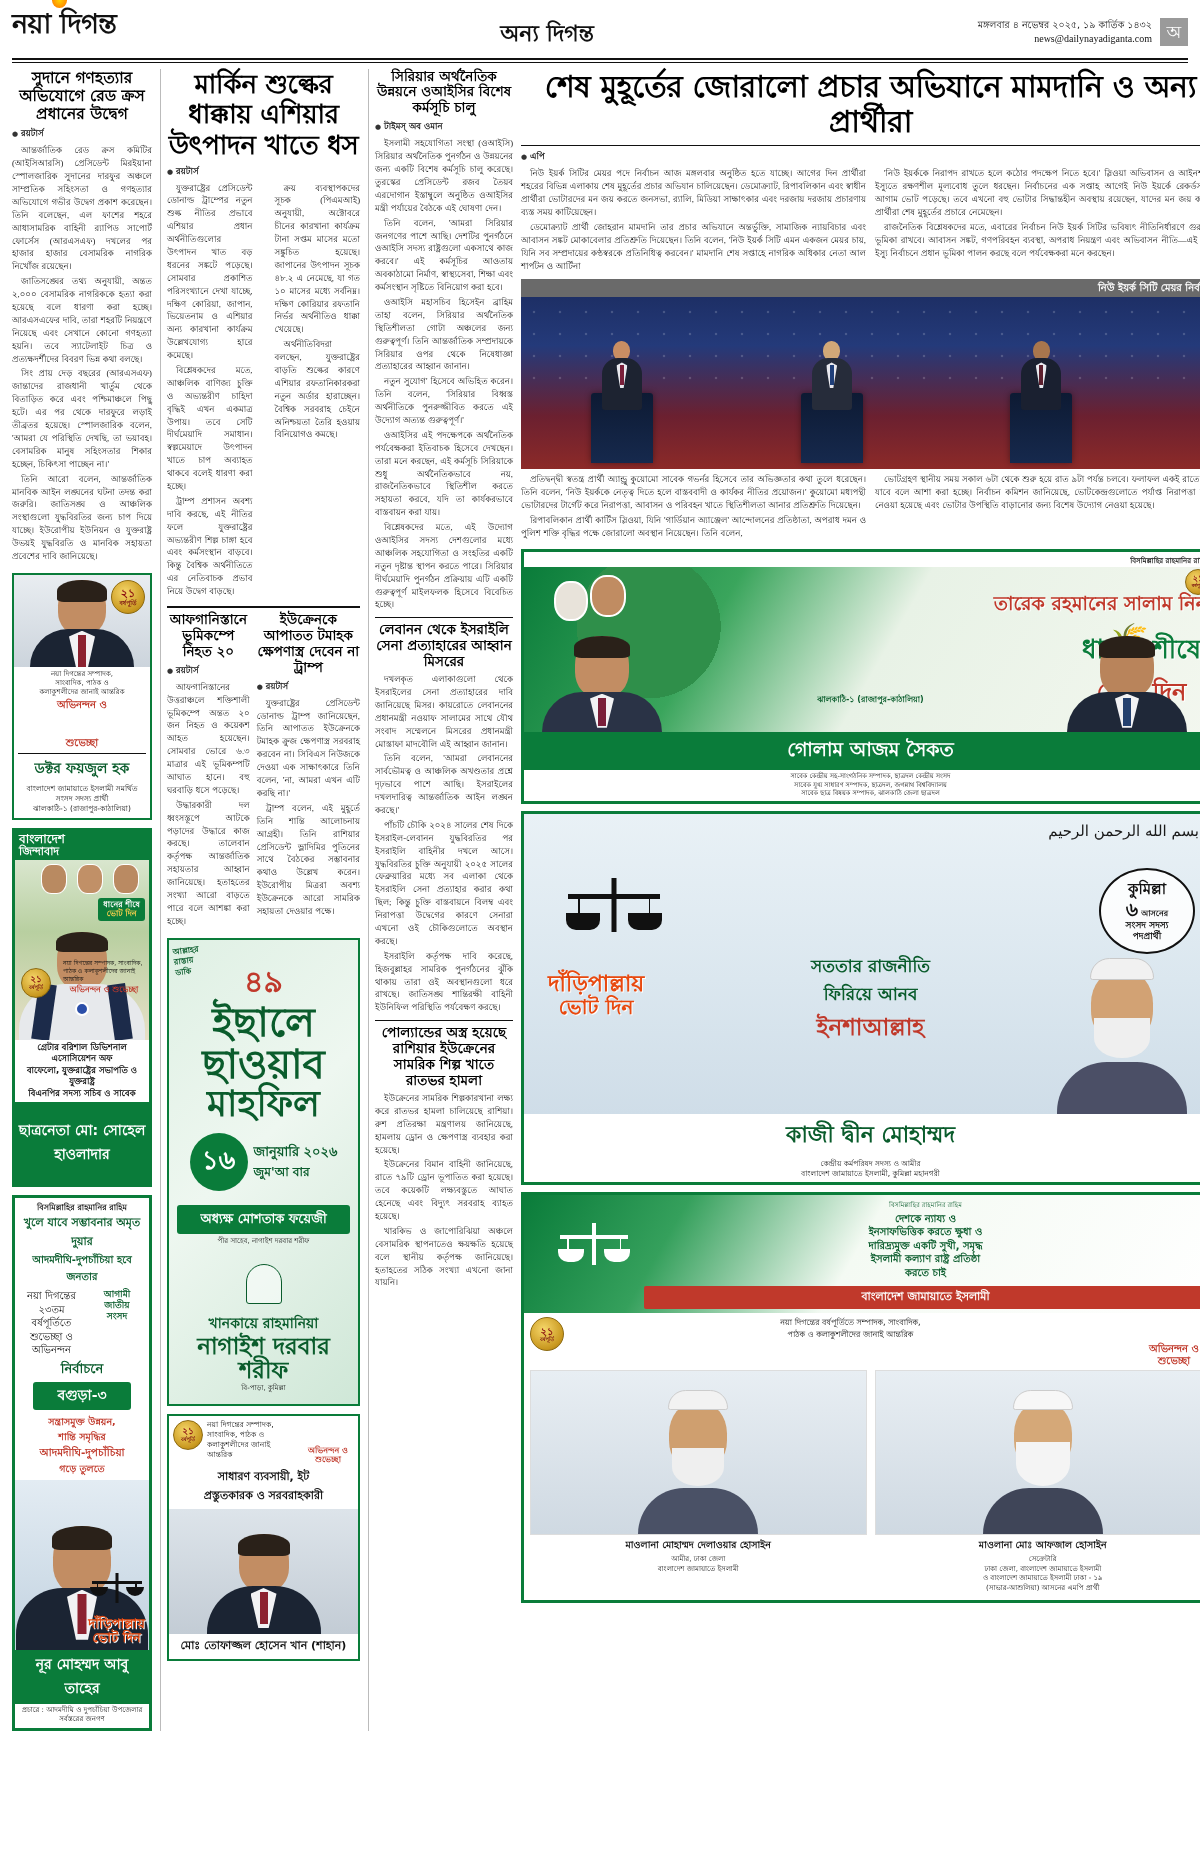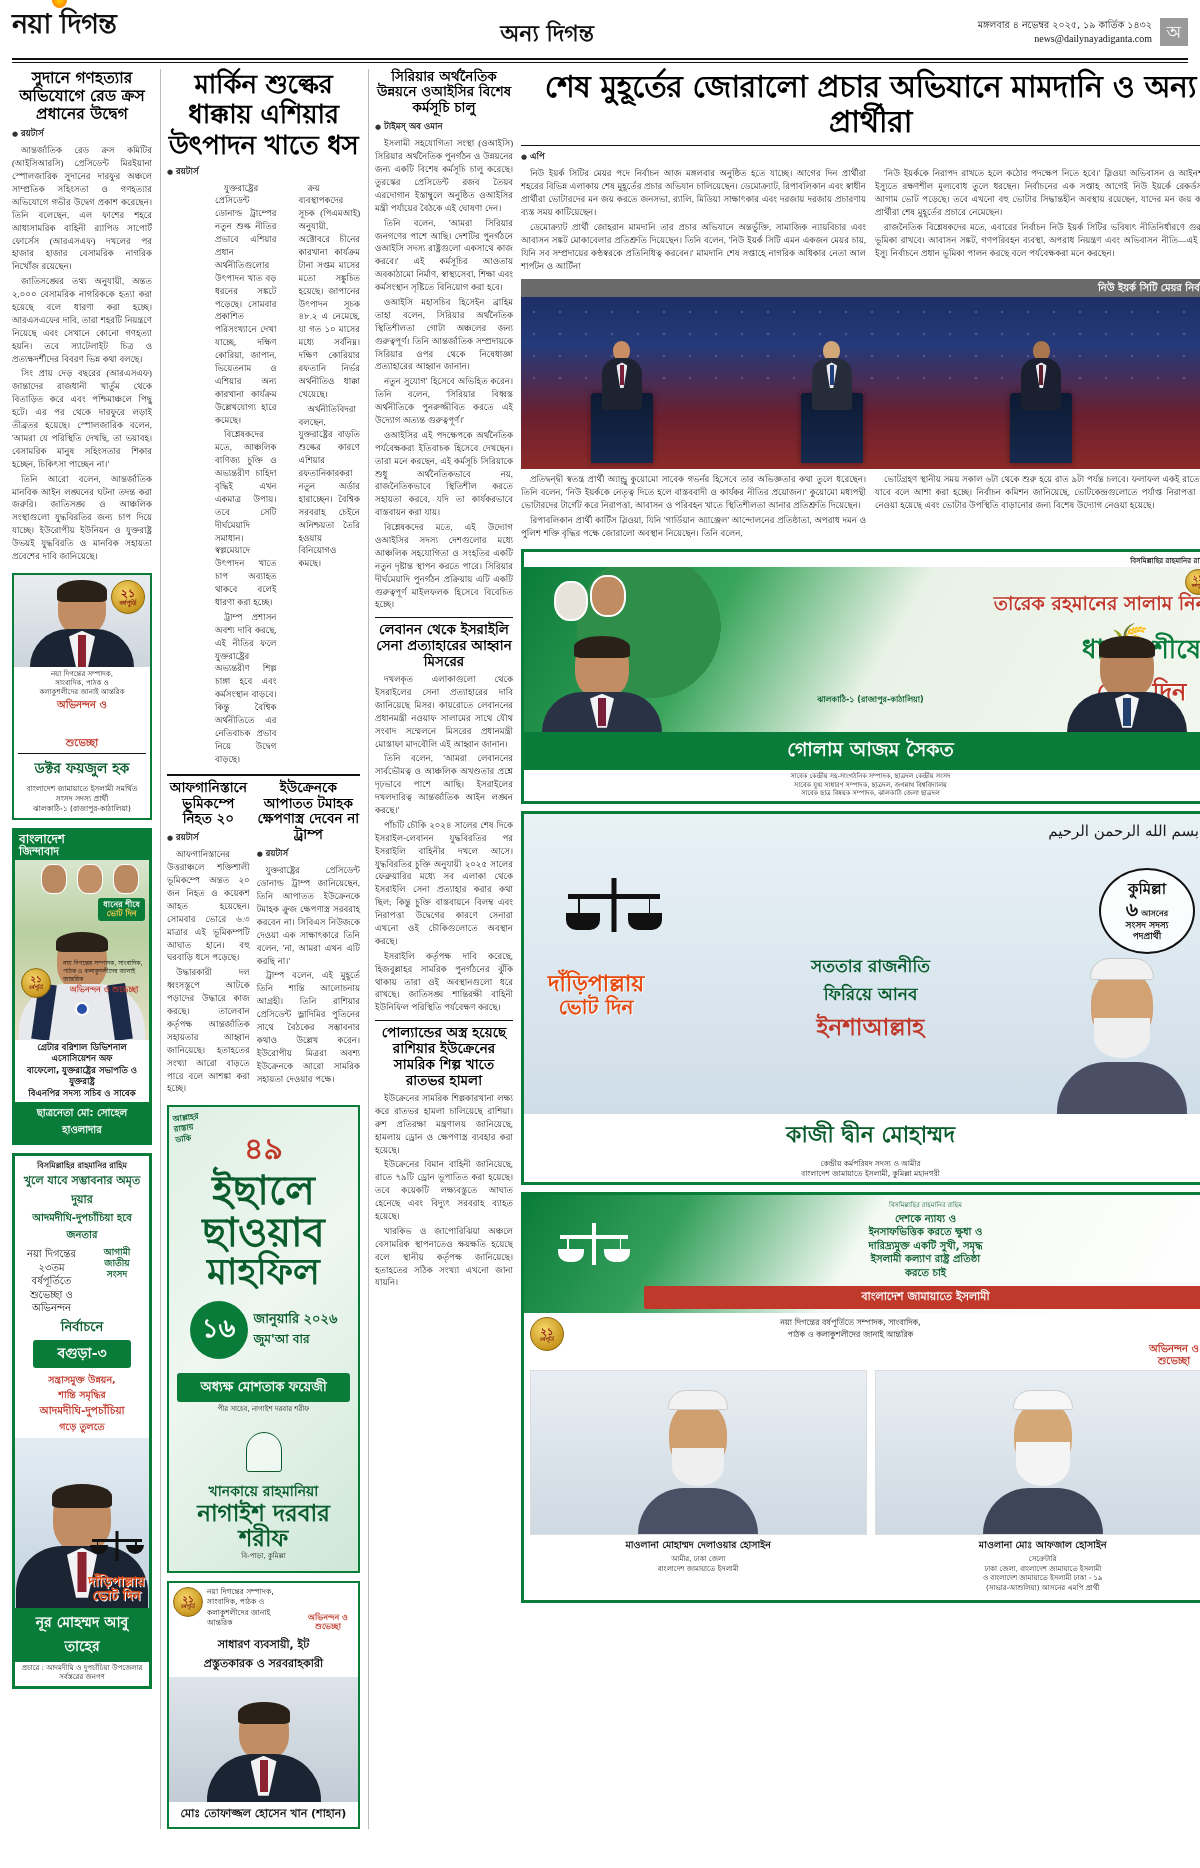--- a/index.html
+++ b/index.html
@@ -254,21 +254,21 @@
           <div style="position:absolute;right:4px;bottom:46px;width:82px;">
             <div class="tiny" style="font-family:'DejaVu Sans',sans-serif;font-size:6px;line-height:1.3;">নয়া দিগন্তের সম্পাদক, সাংবাদিক, পাঠক ও কলাকুশলীদের জানাই আন্তরিক</div>
             <div class="greet" style="font-size:8px;margin-top:2px;">অভিনন্দন ও শুভেচ্ছা</div>
           </div>
         </div>
         <div class="ad-foot" style="font-size:8.5px;font-weight:700;">
           <div>গ্রেটার বরিশাল ডিভিশনাল এসোসিয়েশন অফ</div>
           <div>বাফেলো, যুক্তরাষ্ট্রের সভাপতি ও যুক্তরাষ্ট্র</div>
           <div>বিএনপির সদস্য সচিব ও সাবেক</div>
         </div>
-        <div class="ribbon-green" style="font-size:10px;padding:3px 2px;">ছাত্রনেতা মো: সোহেল হাওলাদার</div>
+        <div class="ribbon-green" style="font-size:14px;padding:17px 2px;">ছাত্রনেতা মো: সোহেল হাওলাদার</div>
       </div>
 
       <div class="ad" style="margin-top:8px;border-width:3px;">
         <div class="ad-head">বিসমিল্লাহির রাহমানির রাহিম</div>
         <div class="ad-title" style="font-size:11px;color:#0a5c2c;padding:0 2px;">খুলে যাবে সম্ভাবনার অমৃত দুয়ার</div>
         <div class="ad-title" style="font-size:10px;color:#0a5c2c;padding:0 2px 3px 2px;">আদমদীঘি-দুপচাঁচিয়া হবে জনতার</div>
         <div style="display:flex;gap:3px;padding:0 3px;">
           <div style="flex:1;">
             <div class="tiny ctext" style="font-family:'DejaVu Sans',sans-serif;font-size:10px;line-height:1.35;">নয়া দিগন্তের ২৩তম বর্ষপূর্তিতে শুভেচ্ছা ও অভিনন্দন</div>
           </div>
@@ -311,21 +311,21 @@
           </div>
         </div>
         <div class="ribbon-green" style="font-size:14px;padding:3px 2px;">নূর মোহম্মদ আবু তাহের</div>
         <div class="ad-foot" style="font-size:7px;">প্রচারে : আদমদীঘি ও দুপচাঁচিয়া উপজেলার সর্বস্তরের জনগণ</div>
       </div>
     </div>
 
     <div class="col vline" style="padding-left:6px;">
       <div class="hl hl-lg">মার্কিন শুল্কের ধাক্কায় এশিয়ার উৎপাদন খাতে ধস</div>
       <div class="byline">রয়টার্স</div>
-      <div style="display:grid;grid-template-columns:1fr 1fr;gap:22px;margin-left:48px;">
+      <div style="display:grid;grid-template-columns:1fr 1fr;gap:22px;">
         <div class="body-txt">
           <p>যুক্তরাষ্ট্রের প্রেসিডেন্ট ডোনাল্ড ট্রাম্পের নতুন শুল্ক নীতির প্রভাবে এশিয়ার প্রধান অর্থনীতিগুলোর উৎপাদন খাত বড় ধরনের সঙ্কটে পড়েছে। সোমবার প্রকাশিত পরিসংখ্যানে দেখা যাচ্ছে, দক্ষিণ কোরিয়া, জাপান, ভিয়েতনাম ও এশিয়ার অন্য কারখানা কার্যক্রম উল্লেখযোগ্য হারে কমেছে।</p>
           <p>বিশ্লেষকদের মতে, আঞ্চলিক বাণিজ্য চুক্তি ও অভ্যন্তরীণ চাহিদা বৃদ্ধিই এখন একমাত্র উপায়। তবে সেটি দীর্ঘমেয়াদি সমাধান। স্বল্পমেয়াদে উৎপাদন খাতে চাপ অব্যাহত থাকবে বলেই ধারণা করা হচ্ছে।</p>
           <p>ট্রাম্প প্রশাসন অবশ্য দাবি করছে, এই নীতির ফলে যুক্তরাষ্ট্রের অভ্যন্তরীণ শিল্প চাঙ্গা হবে এবং কর্মসংস্থান বাড়বে। কিন্তু বৈশ্বিক অর্থনীতিতে এর নেতিবাচক প্রভাব নিয়ে উদ্বেগ বাড়ছে।</p>
         </div>
         <div class="body-txt">
           <p>ক্রয় ব্যবস্থাপকদের সূচক (পিএমআই) অনুযায়ী, অক্টোবরে চীনের কারখানা কার্যক্রম টানা সপ্তম মাসের মতো সঙ্কুচিত হয়েছে। জাপানের উৎপাদন সূচক ৪৮.২ এ নেমেছে, যা গত ১০ মাসের মধ্যে সর্বনিম্ন। দক্ষিণ কোরিয়ার রফতানি নির্ভর অর্থনীতিও ধাক্কা খেয়েছে।</p>
           <p>অর্থনীতিবিদরা বলছেন, যুক্তরাষ্ট্রের বাড়তি শুল্কের কারণে এশিয়ার রফতানিকারকরা নতুন অর্ডার হারাচ্ছেন। বৈশ্বিক সরবরাহ চেইনে অনিশ্চয়তা তৈরি হওয়ায় বিনিয়োগও কমছে।</p>
         </div>
       </div>

